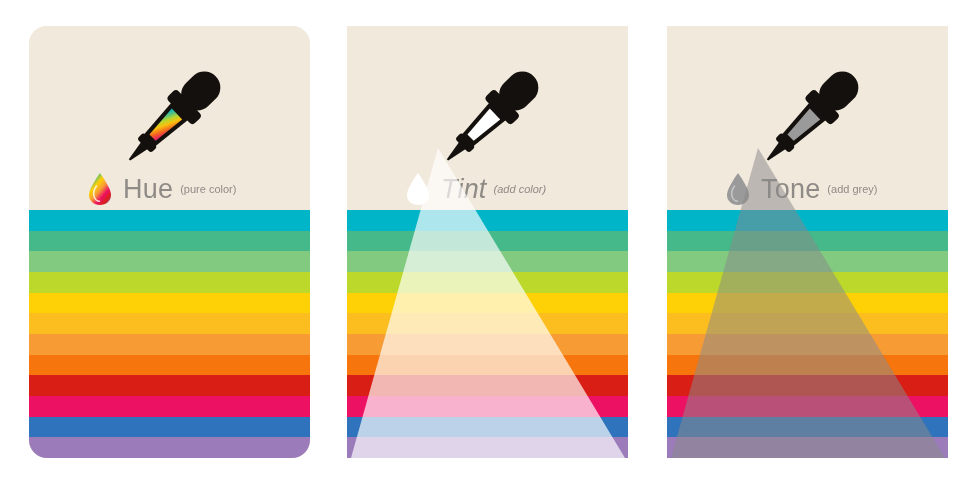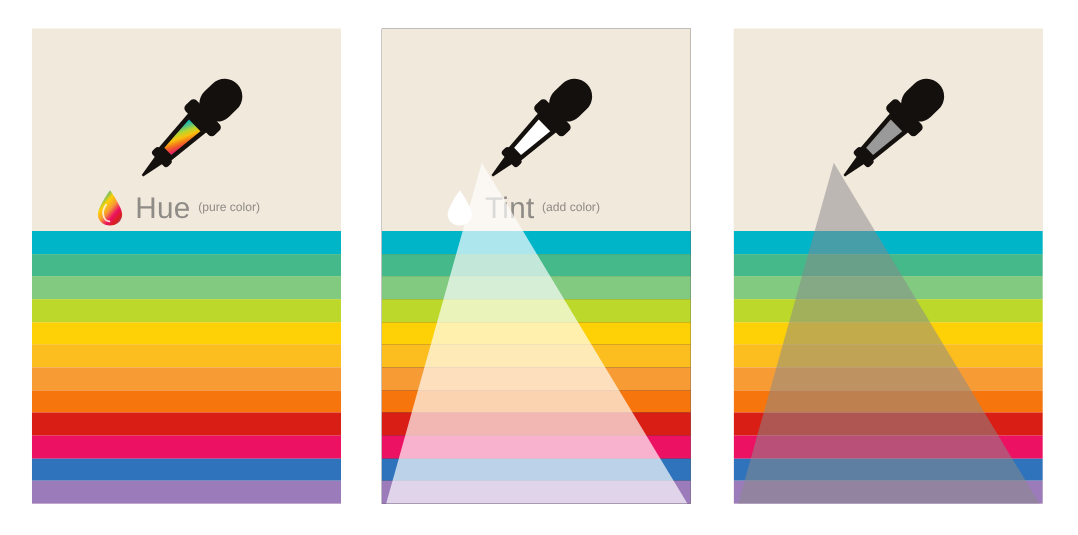--- a/index.html
+++ b/index.html
@@ -24,21 +24,21 @@
   }
 
   .panel {
     position: absolute;
     top: 26px;
     width: 281px;
     height: 432px;
     background: #f2e9dd;
     overflow: hidden;
   }
-  #panel-hue  { left: 29px; }
+  #panel-hue  { left: 29px; border-radius: 18px; }
   #panel-tint { left: 347px; }
   #panel-tone { left: 667px; }
 
   
   .panel-head {
     position: absolute;
     left: 0; top: 0;
     width: 100%;
     height: 184px;
     background: #f2e9dd;
@@ -176,21 +176,21 @@
         <div class="stripe" style="background: rgb(252, 190, 30);"></div>
         <div class="stripe" style="background: rgb(247, 155, 53);"></div>
         <div class="stripe" style="background: rgb(246, 118, 13);"></div>
         <div class="stripe" style="background: rgb(217, 31, 21);"></div>
         <div class="stripe" style="background: rgb(236, 17, 99);"></div>
         <div class="stripe" style="background: rgb(46, 115, 187);"></div>
         <div class="stripe" style="background: rgb(156, 123, 187);"></div>
       </div>
   </div>
 
-  <div class="panel" id="panel-tint" style="background: #404040;">
+  <div class="panel" id="panel-tint" style="background: #000000; font-style: italic;">
     <div class="panel-head" style="background: rgb(242, 233, 221);"></div>
 
     <div class="dropper">
       <svg viewBox="0 0 140 100" xmlns="http://www.w3.org/2000/svg">
         <g transform="rotate(-44 70 50)">
           <rect x="82" y="34" width="42" height="32" rx="16" fill="#14100d"></rect>
           <rect x="73" y="31" width="14" height="38" rx="4" fill="#14100d"></rect>
           <path d="M30 42 L74 38 L74 62 L30 58 Z" fill="#14100d"></path>
           <path d="M36 45.5 L70 42.5 L70 57.5 L36 54.5 Z" fill="#ffffff"></path>
           <rect x="24" y="40" width="9" height="20" rx="3" fill="#14100d"></rect>
@@ -240,20 +240,30 @@
           <rect x="82" y="34" width="42" height="32" rx="16" fill="#14100d"></rect>
           <rect x="73" y="31" width="14" height="38" rx="4" fill="#14100d"></rect>
           <path d="M30 42 L74 38 L74 62 L30 58 Z" fill="#14100d"></path>
           <path d="M36 45.5 L70 42.5 L70 57.5 L36 54.5 Z" fill="#9a9a9a"></path>
           <rect x="24" y="40" width="9" height="20" rx="3" fill="#14100d"></rect>
           <path d="M26 45 L4 49 L4 51 L26 55 Z" fill="#14100d"></path>
         </g>
       </svg>
     </div>
 
+    <div class="label-row">
+      <span class="drop-icon">
+        <svg viewBox="0 0 26 34" xmlns="http://www.w3.org/2000/svg">
+          <path d="M13 1 C13 1 24 16 24 23 C24 29.1 19.1 33 13 33 C6.9 33 2 29.1 2 23 C2 16 13 1 13 1 Z" fill="#9a9a9a"></path>
+          <path d="M9.5 14 C6.5 18 6 22 7.5 25.5 C8.6 28 10.5 29.2 12.5 29.3" fill="none" stroke="#cfcfcf" stroke-width="1.6" stroke-linecap="round" opacity="0.8"></path>
+        </svg>
+      </span>
+      <span class="label-main" style="color: rgb(143, 139, 134);">Tone</span>
+      <span class="label-sub" style="color: rgb(143, 139, 134);">(add grey)</span>
+    </div>
 
     <div class="stripes">
         <div class="stripe" style="background: rgb(0, 181, 200);"></div>
         <div class="stripe" style="background: rgb(69, 185, 138);"></div>
         <div class="stripe" style="background: rgb(130, 202, 127);"></div>
         <div class="stripe" style="background: rgb(188, 217, 43);"></div>
         <div class="stripe" style="background: rgb(254, 208, 6);"></div>
         <div class="stripe" style="background: rgb(252, 190, 30);"></div>
         <div class="stripe" style="background: rgb(247, 155, 53);"></div>
         <div class="stripe" style="background: rgb(246, 118, 13);"></div>

